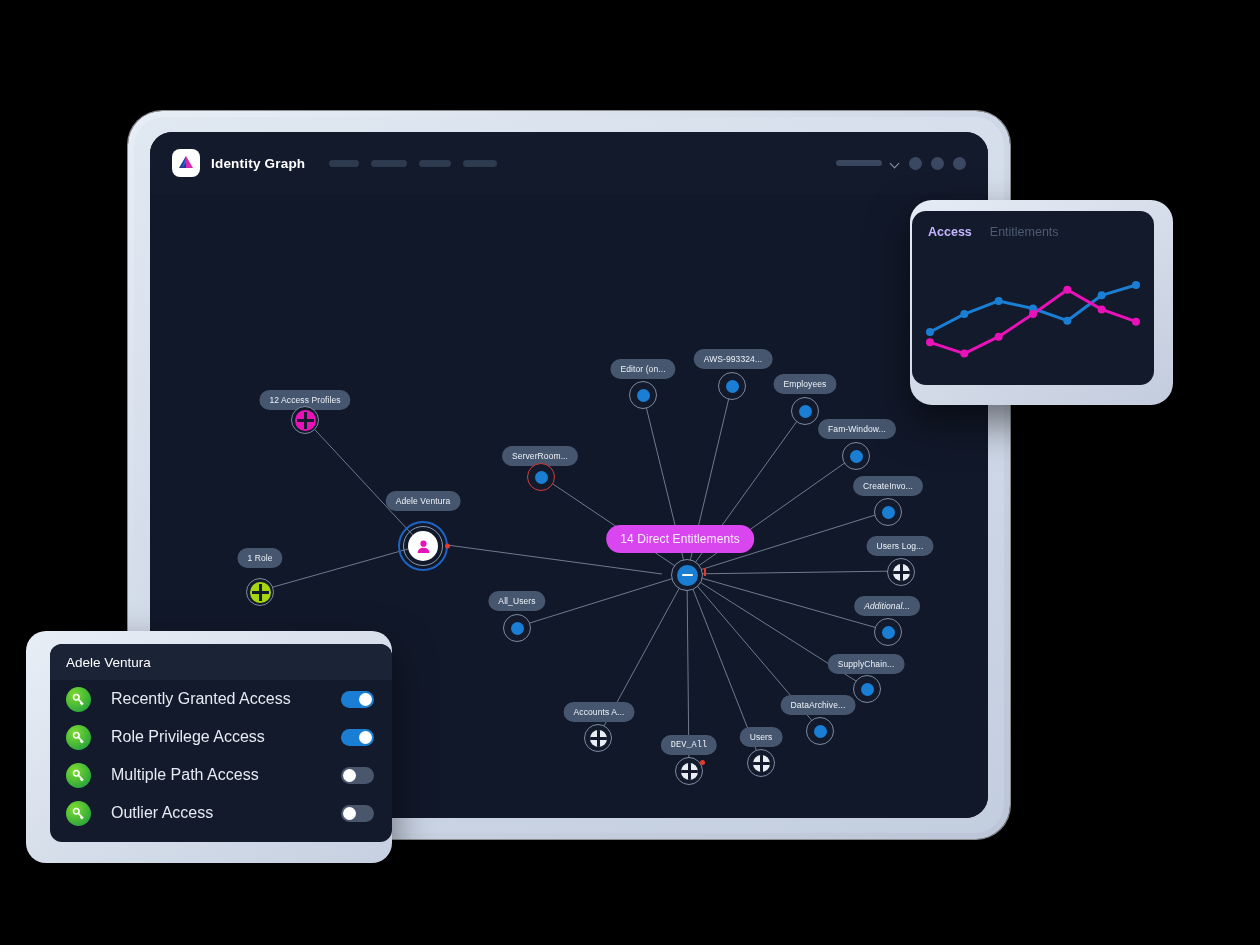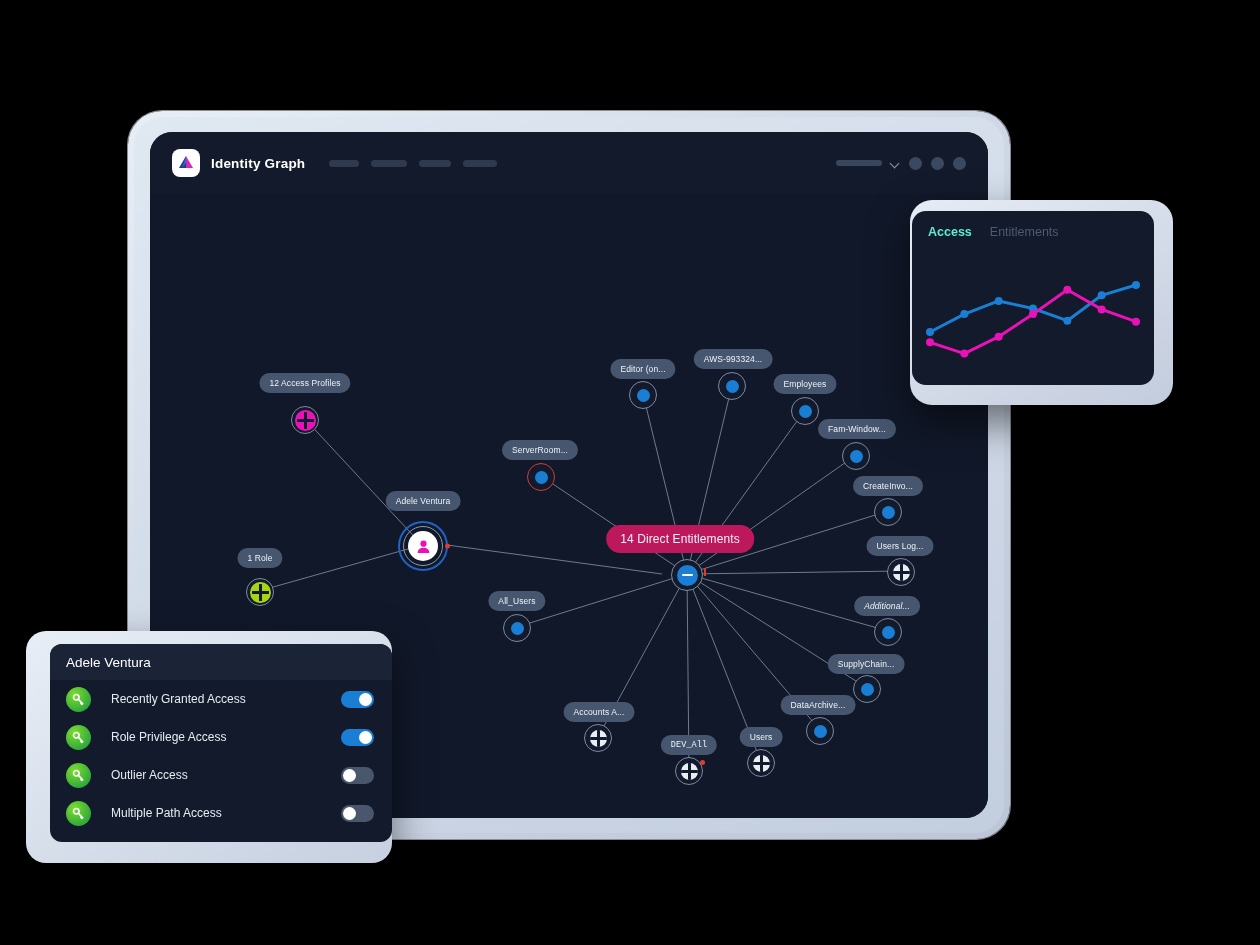--- a/index.html
+++ b/index.html
@@ -154,21 +154,21 @@
     font-size: 8.5px;
     padding: 5px 10px;
     border-radius: 11px;
     white-space: nowrap;
     letter-spacing: .1px;
   }
   .label-pill.big {
     font-size: 12px;
     padding: 7px 14px;
     border-radius: 14px;
-    background:#be185d;
+    background:#d946ef;
   }
 
   
   .person-node { position:absolute; transform:translate(-50%,-50%); }
   .person-outer {
     width:50px; height:50px; border-radius:50%;
     border:2px solid #1f63c4;
     display:flex; align-items:center; justify-content:center;
   }
   .person-mid {
@@ -218,21 +218,21 @@
     position:absolute;
     left:912px; top:183px;
     width: 242px; height: 174px;
     border-radius: 14px;
     background:#131a2b;
     z-index: 7;
     padding: 14px 16px;
   }
   .chart-tabs { display:flex; gap:18px; align-items:baseline; }
   .chart-tab { font-size: 12.5px; color:#4d5a72; }
-  .chart-tab.active { color:#5eead4; font-weight:bold; }
+  .chart-tab.active { color:#c4b5fd; font-weight:bold; }
   .chart-plot { position:absolute; left:8px; top:46px; width:226px; height:118px; }
 
   
   .panel-shell {
     position:absolute;
     left:26px; top:603px;
     width: 366px; height: 232px;
     border-radius: 20px;
     background: linear-gradient(150deg,#e8eef6,#c6d0e0);
     box-shadow: 0 18px 40px rgba(0,0,0,.5);
@@ -262,21 +262,21 @@
   }
   .key-badge {
     width: 25px; height:25px; border-radius:50%;
     background: radial-gradient(circle at 34% 30%, #7ddb2e, #2ea83c 75%);
     display:flex; align-items:center; justify-content:center;
     flex:0 0 auto;
   }
   .toggle-label {
     margin-left: 20px;
     color:#e6ebf3;
-    font-size: 12px;
+    font-size: 16px;
     flex:1;
   }
   .switch {
     width: 33px; height:17px; border-radius: 9px;
     position:relative; flex:0 0 auto;
     background:#49566c;
   }
   .switch.on { background:#1a7fd4; }
   .switch .knob {
     position:absolute; top:2px; left:2px;
@@ -340,21 +340,21 @@
           <line x1="537" y1="380" x2="738" y2="437"></line>
           <line x1="537" y1="380" x2="717" y2="494"></line>
           <line x1="537" y1="380" x2="670" y2="536"></line>
           <line x1="537" y1="380" x2="611" y2="568"></line>
           <line x1="537" y1="380" x2="539" y2="576"></line>
           <line x1="537" y1="380" x2="448" y2="543"></line>
           <line x1="537" y1="380" x2="367" y2="433"></line>
         </g>
       </svg>
 
-      <div class="label-pill" style="left:155px; top:189px;">12 Access Profiles</div>
+      <div class="label-pill" style="left:155px; top:206px;">12 Access Profiles</div>
       <div class="node" style="left:155px; top:226px;">
         <div class="node-ring">
             <div class="plus-node magenta"></div>
           </div>
       </div>
 
       <div class="label-pill" style="left:110px; top:364px;">1 Role</div>
       <div class="node" style="left:110px; top:398px;">
         <div class="node-ring">
             <div class="plus-node lime"></div>
@@ -369,21 +369,21 @@
               <svg width="17" height="17" viewBox="0 0 18 18" aria-hidden="true">
                 <circle cx="9" cy="6" r="3.3" fill="#e812b8"></circle>
                 <path d="M2.8 16c0-3.6 2.8-5.6 6.2-5.6s6.2 2 6.2 5.6z" fill="#e812b8"></path>
               </svg>
             </div>
           </div>
           <div class="red-dot"></div>
         </div>
       </div>
 
-      <div class="label-pill" style="left:390px; top:256px;text-align:center;">ServerRoom...</div>
+      <div class="label-pill" style="left:390px; top:262px;text-align:center;">ServerRoom...</div>
       <div class="node" style="left:391px; top:283px;">
         <div class="node-ring red">
             <div class="dot-blue"></div>
           </div>
       </div>
 
       <div class="label-pill big" style="left:530px; top:345px;">14 Direct Entitlements</div>
       <div class="hub-node" style="left:537px; top:381px;">
         <div class="hub-ring">
           <div class="hub-inner"></div>
@@ -546,34 +546,34 @@
     </div>
 
     <div class="toggle-row">
       <div class="key-badge">
         <svg width="13" height="13" viewBox="0 0 14 14" aria-hidden="true">
           <circle cx="4.6" cy="4.6" r="3" fill="none" stroke="#ffffff" stroke-width="1.7"></circle>
           <path d="M6.6 6.6 L11.6 11.6" stroke="#ffffff" stroke-width="1.7" stroke-linecap="round"></path>
           <path d="M9.4 11 L10.6 12.2" stroke="#ffffff" stroke-width="1.7" stroke-linecap="round"></path>
         </svg>
       </div>
-      <div class="toggle-label">Outlier Access</div>
+      <div class="toggle-label">Multiple Path Access</div>
       <div class="switch">
           <div class="knob"></div>
         </div>
     </div>
 
     <div class="toggle-row">
       <div class="key-badge">
         <svg width="13" height="13" viewBox="0 0 14 14" aria-hidden="true">
           <circle cx="4.6" cy="4.6" r="3" fill="none" stroke="#ffffff" stroke-width="1.7"></circle>
           <path d="M6.6 6.6 L11.6 11.6" stroke="#ffffff" stroke-width="1.7" stroke-linecap="round"></path>
           <path d="M9.4 11 L10.6 12.2" stroke="#ffffff" stroke-width="1.7" stroke-linecap="round"></path>
         </svg>
       </div>
-      <div class="toggle-label">Multiple Path Access</div>
+      <div class="toggle-label">Outlier Access</div>
       <div class="switch">
           <div class="knob"></div>
         </div>
     </div>
   </div>
 
 </div>
 
 </body></html>

